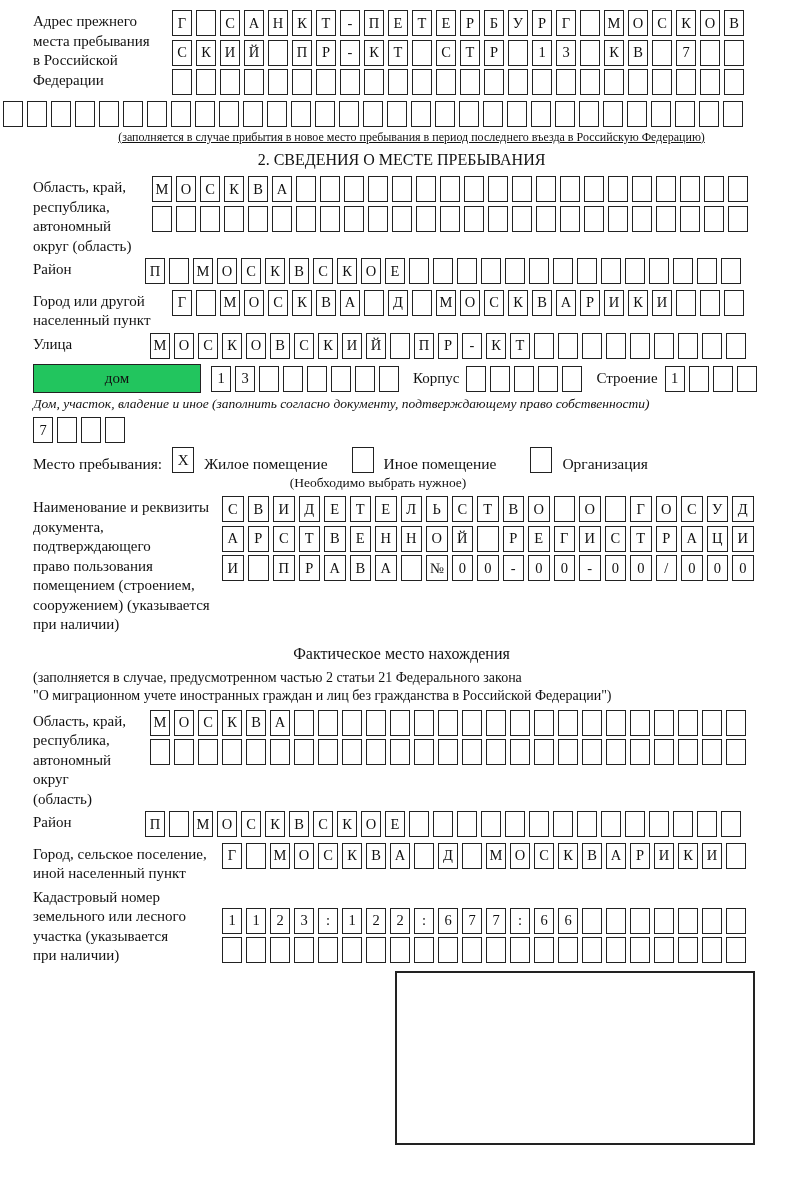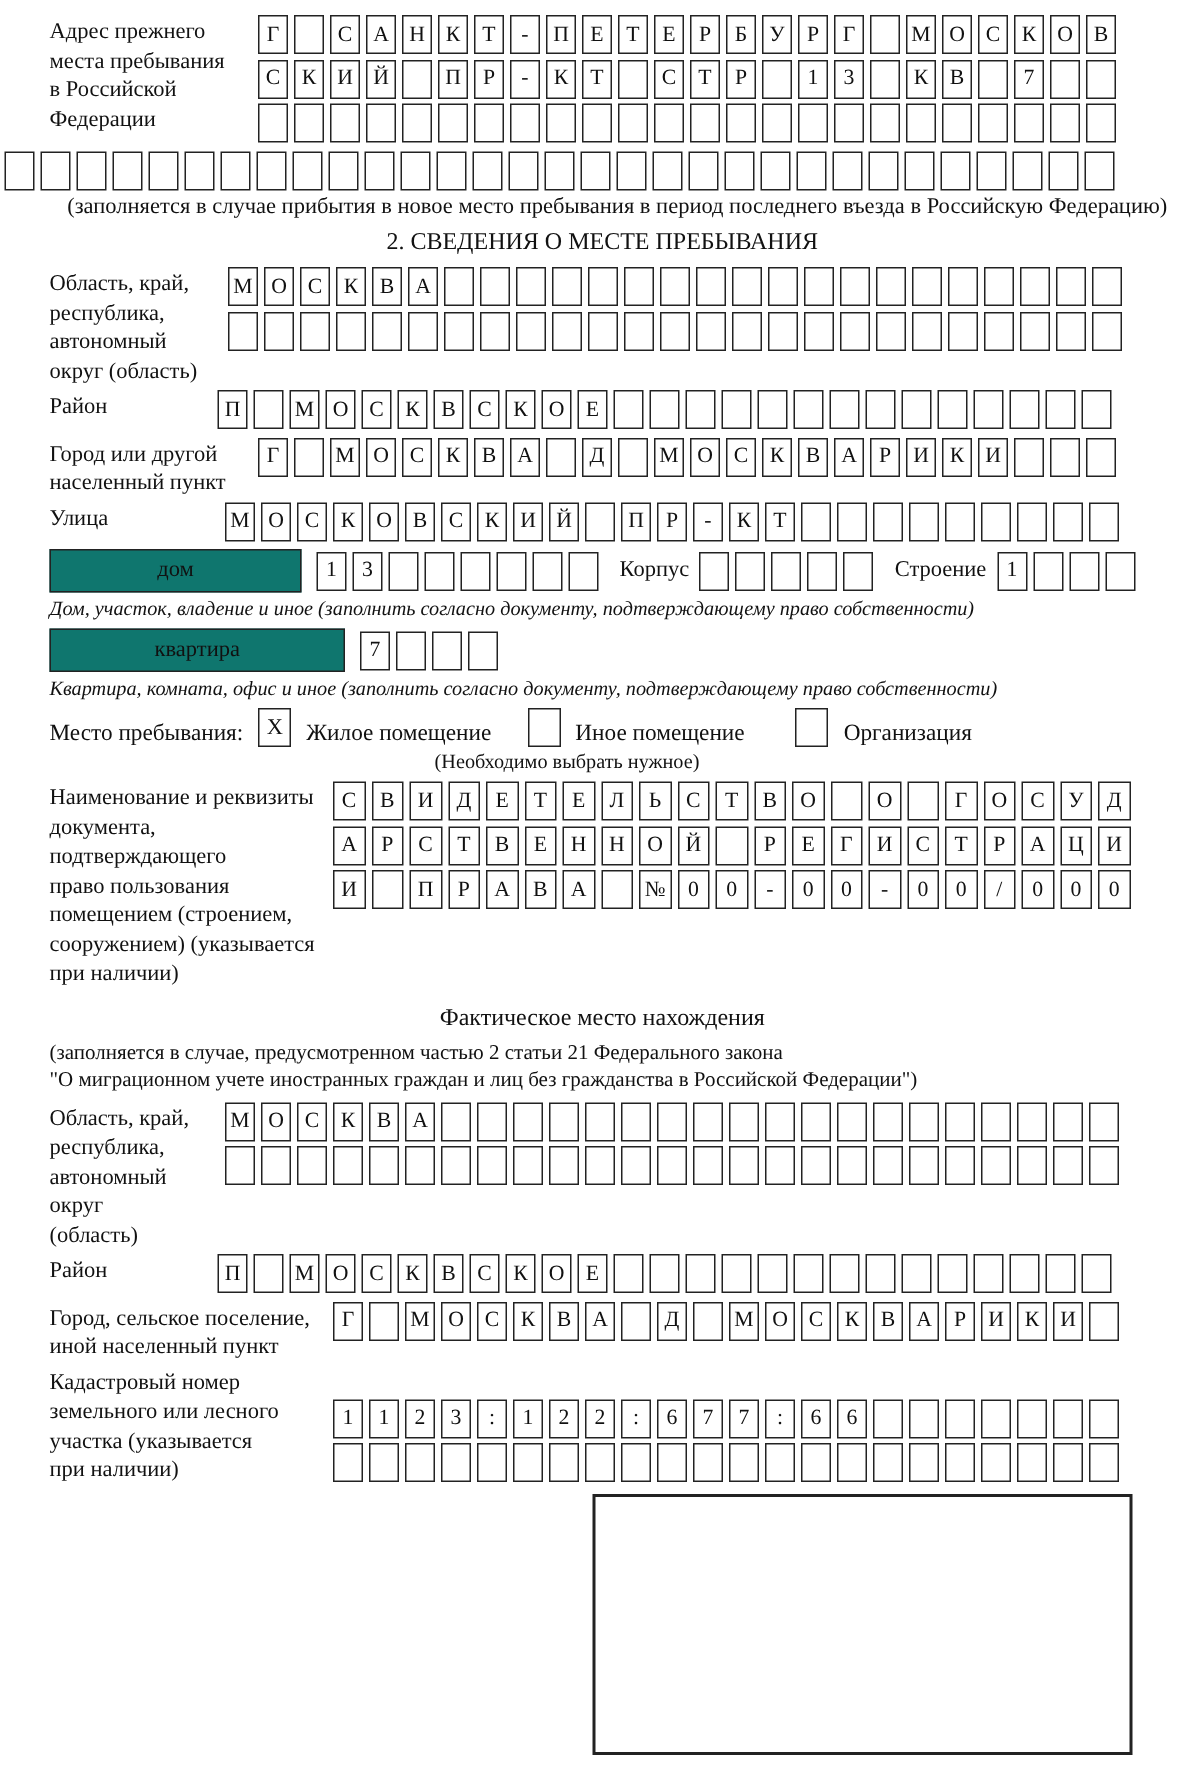--- a/index.html
+++ b/index.html
@@ -20,26 +20,26 @@
   .lw190{width:189px;}
   .fcells{display:flex;flex-direction:column;}
   .cellrow{display:flex;gap:4px;margin-bottom:3.5px;}
   .cell{
     box-sizing:border-box;width:20px;height:26px;border:1.6px solid #222;
     display:inline-flex;align-items:center;justify-content:center;
     font-size:14.5px;line-height:1;background:#fff;
   }
   .wide .cell{width:21.5px;}
   .fullrow{margin-left:-30px;margin-top:1px;}
-  .note{font-size:15px;text-align:center;margin:1px 0 5px;}
+  .note{font-size:12px;text-align:center;margin:1px 0 5px;text-decoration:underline;}
   .sec-title{font-weight:normal;text-align:center;font-size:16px;margin:6px 20px 7px 0;}
   .house-row{display:flex;align-items:center;margin:1px 0 2px;}
   .wbox{
     box-sizing:border-box;border:1.6px solid #222;height:29px;
-    display:flex;align-items:center;justify-content:center;font-size:15px;background:#0f766e;
+    display:flex;align-items:center;justify-content:center;font-size:15px;background:#22c55e;
   }
   .dom-box{width:168px;margin-right:10px;}
   .kv-box{width:197px;margin-right:10px;}
   .inline-label{font-size:15px;margin:0 7px 0 14px;}
   .caption{font-size:13.5px;margin:3px 0 5px;font-style:italic;}
   .stay-row{display:flex;align-items:flex-end;font-size:15.5px;margin:4px 0 2px;}
   .chk{
     box-sizing:border-box;width:22px;height:26px;border:1.6px solid #222;
     display:inline-flex;align-items:center;justify-content:center;
     font-size:15px;background:#fff;
@@ -366,29 +366,27 @@
     <div class="cellrow" style="margin-bottom:0">
         <span class="cell">1</span>
         <span class="cell"></span>
         <span class="cell"></span>
         <span class="cell"></span>
       </div>
   </div>
   <div class="caption">Дом, участок, владение и иное (заполнить согласно документу, подтверждающему право собственности)</div>
 
   <div class="house-row">
-    <div class="wbox kv-box">квартира</div>
     <div class="cellrow" style="margin-bottom:0">
         <span class="cell">7</span>
         <span class="cell"></span>
         <span class="cell"></span>
         <span class="cell"></span>
       </div>
   </div>
-  <div class="caption">Квартира, комната, офис и иное (заполнить согласно документу, подтверждающему право собственности)</div>
 
   <div class="stay-row">
     <span>Место пребывания:</span>
     <span class="chk ml10">X</span>
     <span class="ml10">Жилое помещение</span>
     <span class="chk ml24"></span>
     <span class="ml10">Иное помещение</span>
     <span class="chk ml34"></span>
     <span class="ml10">Организация</span>
   </div>

